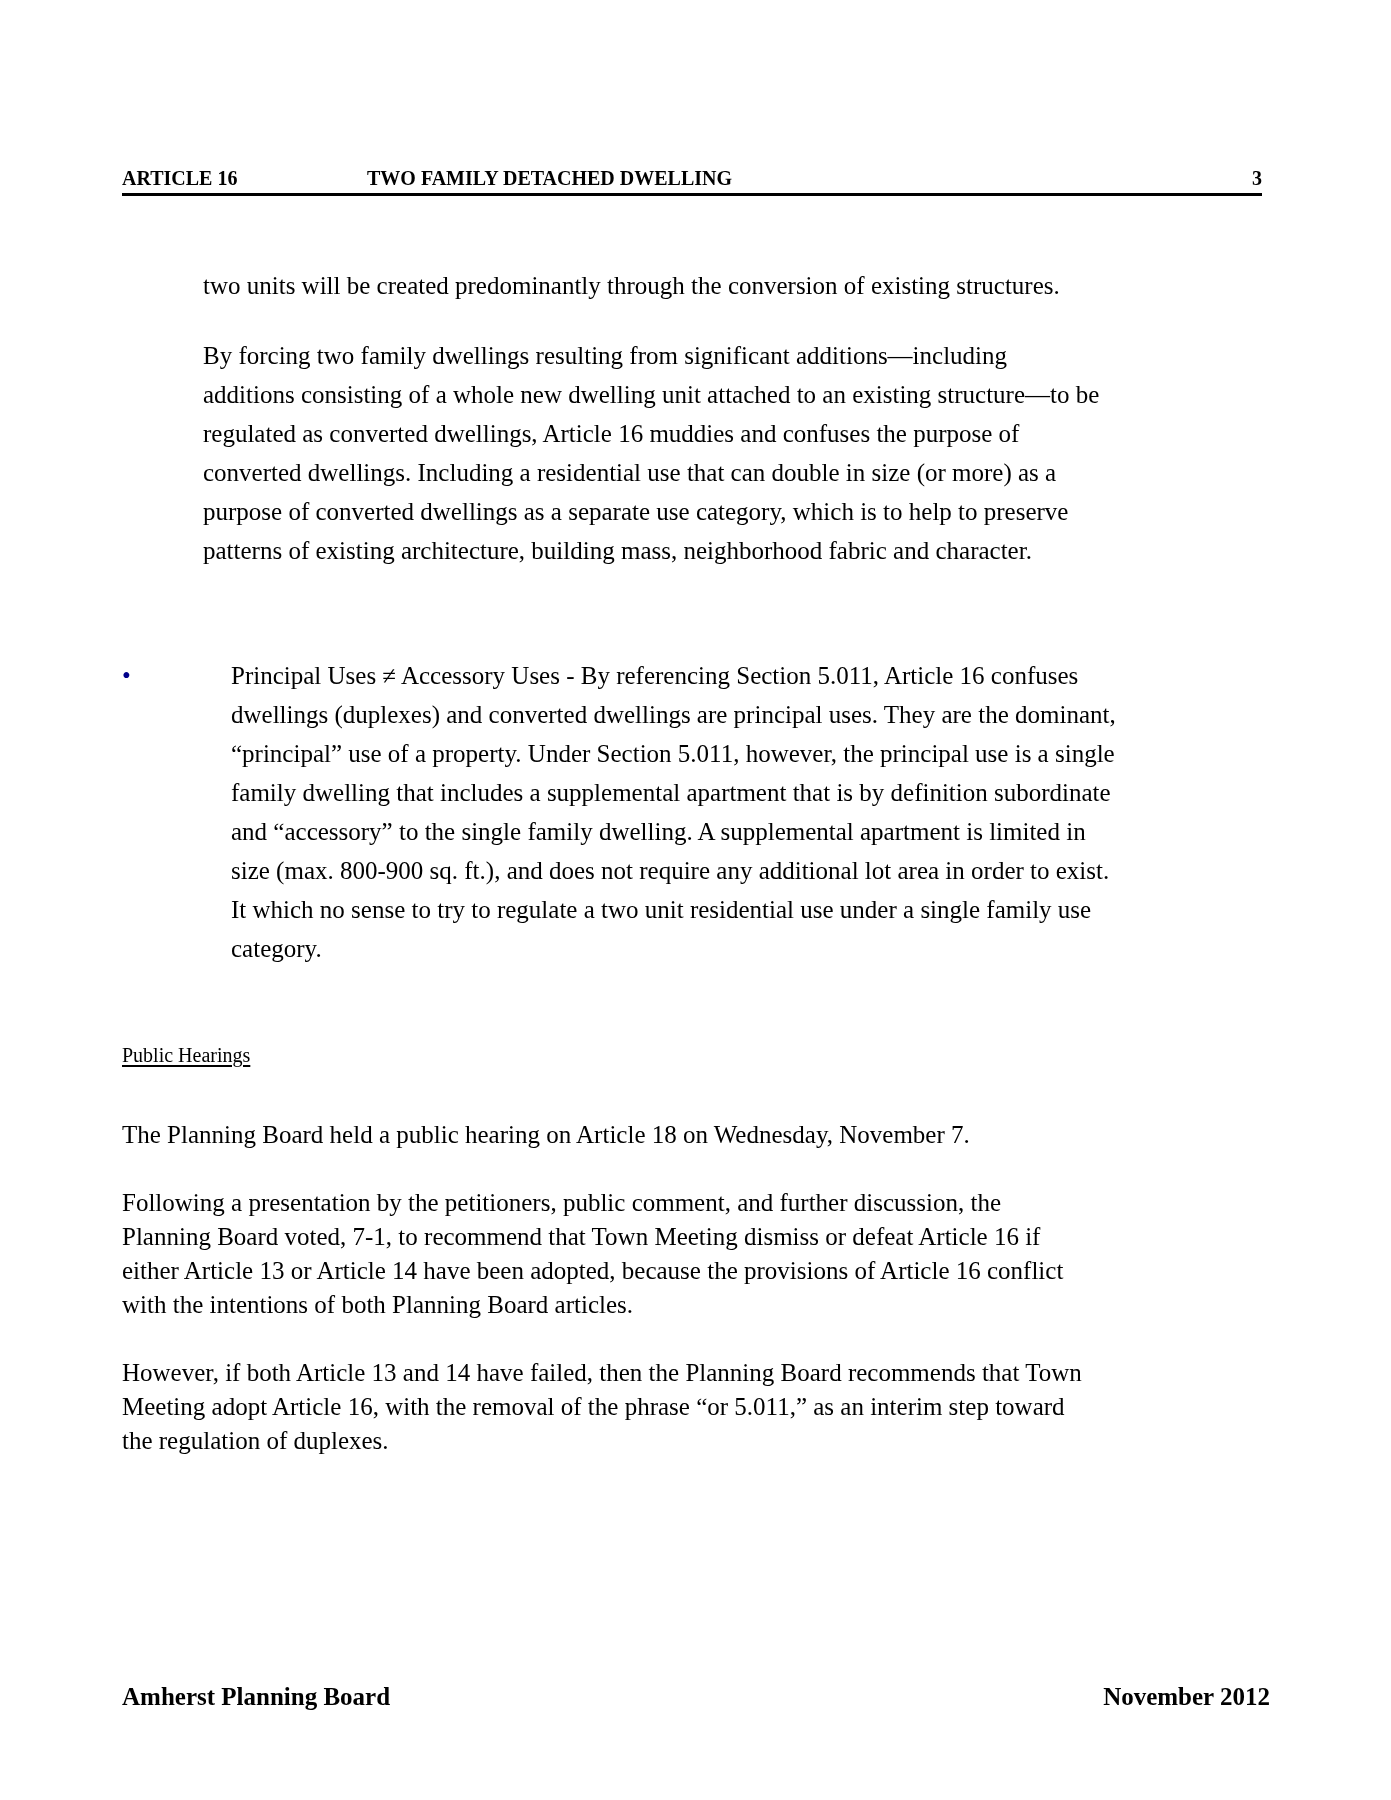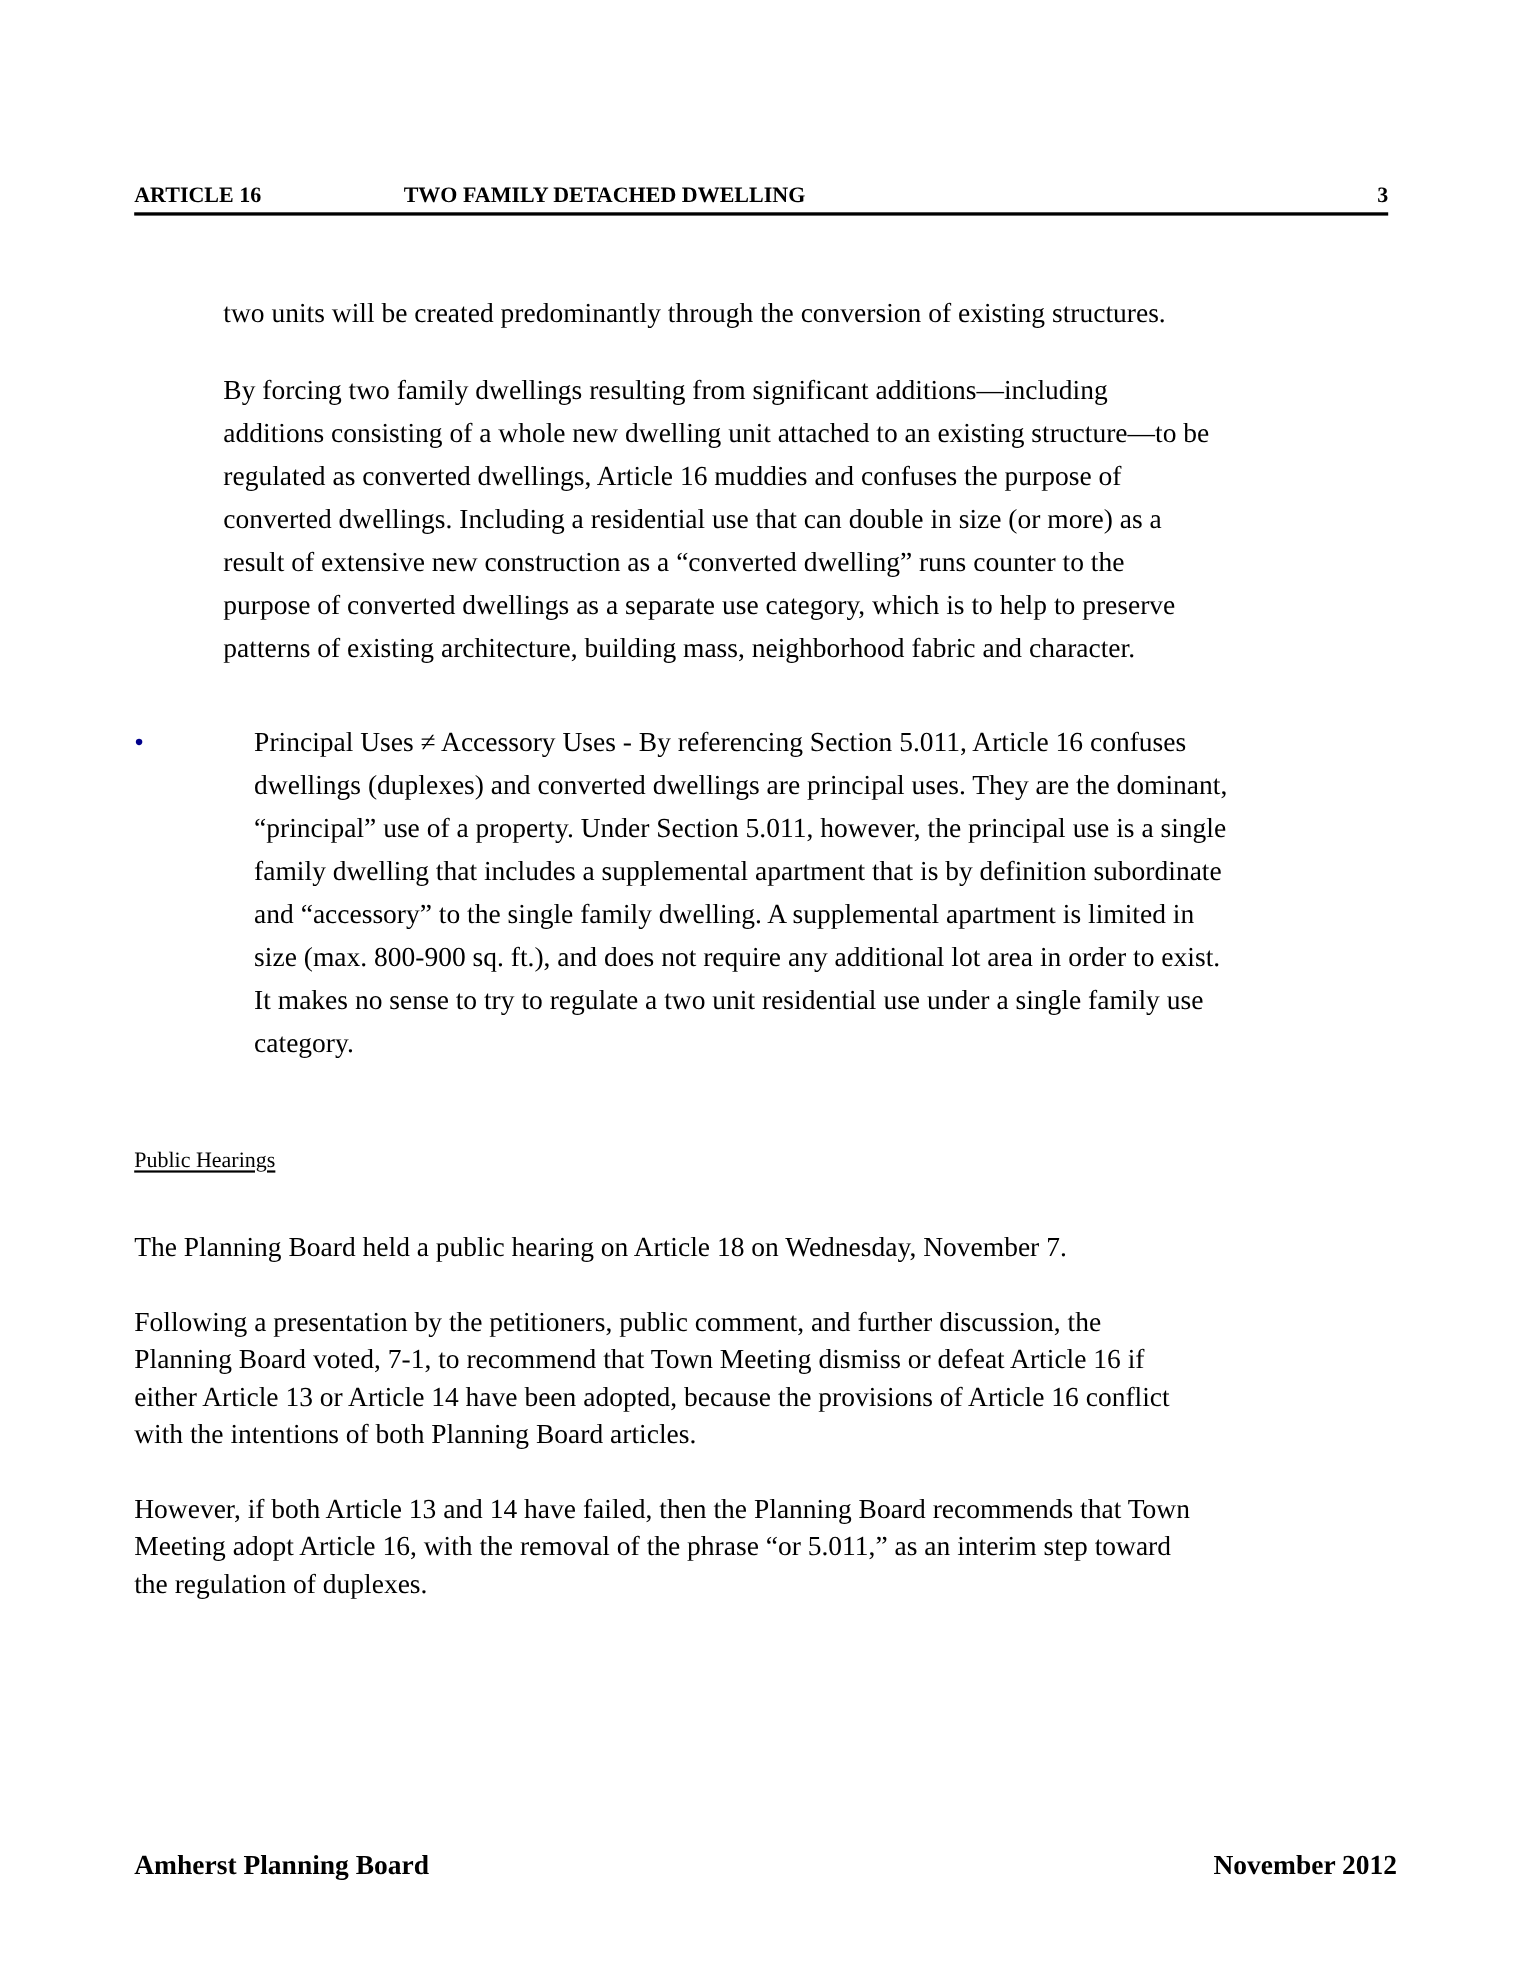--- a/index.html
+++ b/index.html
@@ -105,34 +105,33 @@
 
   <div class="text indent" style="top:266px;">
     <span class="line">two units will be created predominantly through the conversion of existing structures.</span>
   </div>
 
   <div class="text indent" style="top:336px;">
     <span class="line">By forcing two family dwellings resulting from significant additions—including</span>
     <span class="line">additions consisting of a whole new dwelling unit attached to an existing structure—to be</span>
     <span class="line">regulated as converted dwellings, Article 16 muddies and confuses the purpose of</span>
     <span class="line">converted dwellings.  Including a residential use that can double in size (or more) as a</span>
-    <span class="line">result of extensive new construction as a “converted dwelling” runs counter to the</span>
     <span class="line">purpose of converted dwellings as a separate use category, which is to help to preserve</span>
     <span class="line">patterns of existing architecture, building mass, neighborhood fabric and character.</span>
   </div>
 
   <span class="bullet" style="color: rgb(0, 0, 139);">•</span>
   <div class="text indent" style="top:656px;margin-left:28px;">
     <span class="line">Principal Uses ≠ Accessory Uses - By referencing Section 5.011, Article 16 confuses</span>
     <span class="line">dwellings (duplexes) and converted dwellings are principal uses.  They are the dominant,</span>
     <span class="line">“principal” use of a property.  Under Section 5.011, however, the principal use is a single</span>
     <span class="line">family dwelling that includes a supplemental apartment that is by definition subordinate</span>
     <span class="line">and “accessory” to the single family dwelling.  A supplemental apartment is limited in</span>
     <span class="line">size (max. 800-900 sq. ft.), and does not require any additional lot area in order to exist.</span>
-    <span class="line">It makes no sense to try to regulate a two unit residential use under a single family use</span>
+    <span class="line">It which no sense to try to regulate a two unit residential use under a single family use</span>
     <span class="line">category.</span>
   </div>
 
   <div class="section-heading">Public Hearings</div>
 
   <div class="text flush tight" style="top:1106px;">
     <span class="line">The Planning Board held a public hearing on Article 18 on Wednesday, November 7.</span>
   </div>
 
   <div class="text flush tight" style="top:1174px;">

